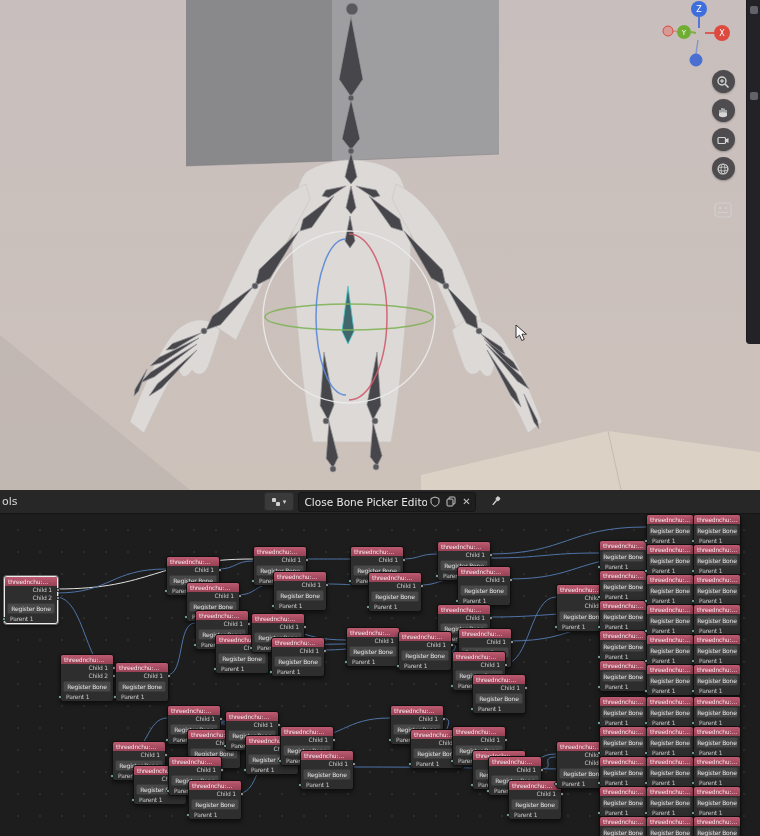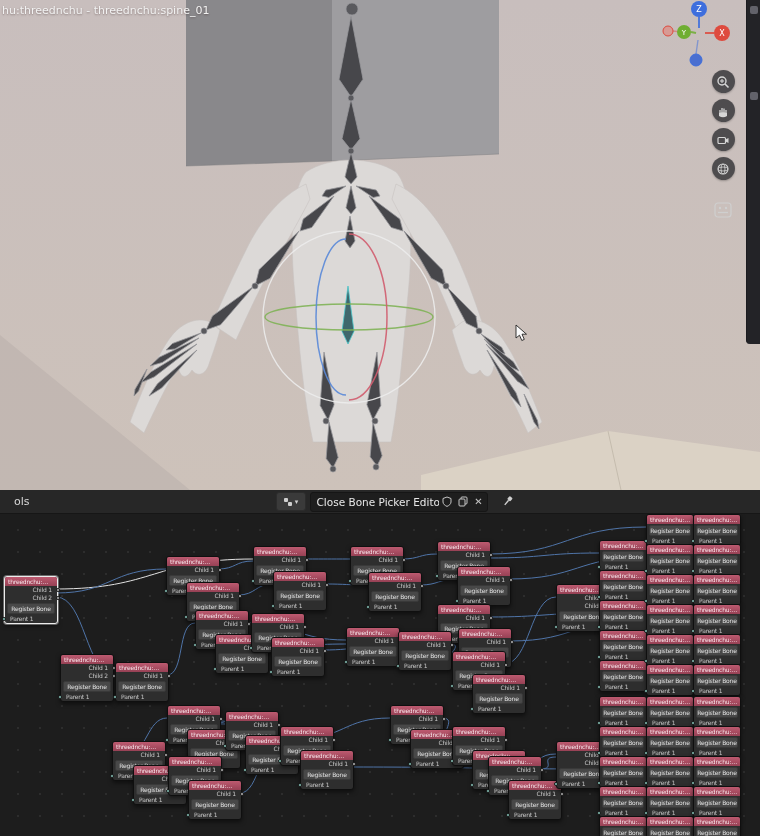--- a/index.html
+++ b/index.html
@@ -15,21 +15,21 @@
   #vp-grid-btn{position:absolute;left:712px;top:200px;width:22px;height:19px;display:flex;align-items:center;justify-content:center;}
   #right-strip{position:absolute;right:0;top:0;width:13px;height:344px;background:#232327;border-left:1px solid #1b1b1f;border-bottom-left-radius:4px;}
   .strip-icon{width:8px;height:8px;margin:6px auto 0;background:#62626a;border-radius:2px;}
   #mouse-cursor{position:absolute;left:515px;top:324px;z-index:6;}
 
   
   #node-editor{position:absolute;top:490px;left:0;width:760px;height:346px;background:#1d1d1d;overflow:hidden;}
   #graph{position:absolute;inset:0;background-image:radial-gradient(#2d2d2d 1px,transparent 1.3px);background-size:22px 22px;background-position:7px 7px;}
   #links-svg{position:absolute;top:0;left:0;}
   #ne-header{position:absolute;top:0;left:0;right:0;height:23px;background:#272727;border-bottom:1px solid #161616;display:flex;align-items:center;z-index:10;}
-  #ne-tab{margin-left:14px;font-size:11px;color:#d8d8d8;}
+  #ne-tab{margin-left:2px;font-size:11px;color:#d8d8d8;}
   #editor-type-btn{margin-left:246px;width:28px;height:17px;background:#3a3a3a;border:1px solid #2c2c2c;border-radius:3px;display:flex;align-items:center;justify-content:center;gap:2px;color:#cfcfcf;font-size:7px;}
   #tree-field{margin-left:4px;width:176px;height:18px;background:#1e1e1e;border:1px solid #161616;border-radius:3px;display:flex;align-items:center;}
   #tree-name{flex:1;font-size:10.5px;color:#e8e8e8;padding-left:6px;white-space:nowrap;overflow:hidden;}
   .field-icon{width:16px;display:flex;align-items:center;justify-content:center;color:#c6c6c6;}
   #close-tree{font-size:10px;color:#c6c6c6;}
   #pin-btn{margin-left:14px;display:flex;align-items:center;}
 
   
   .node{position:absolute;width:52px;background:#2e2e2e;border:1px solid #0f0f0f;border-radius:3px;box-shadow:0 2px 4px rgba(0,0,0,.5);z-index:2;}
   .node.sel{border-color:#ececec;box-shadow:0 0 0 1px rgba(255,255,255,.35),0 2px 4px rgba(0,0,0,.5);}
@@ -112,21 +112,20 @@
           <polygon points="348,344 354,331.24 348,286 342,331.24" fill="#3f676c" stroke="#4cc8cc" stroke-width="0.8"></polygon>
         </g>
       <g fill="none" id="gizmo-layer">
           <circle cx="349" cy="317" r="86" stroke="#ececec" stroke-width="1.3" opacity="0.9" fill="none"></circle>
           <ellipse cx="349" cy="317" rx="84" ry="13" stroke="#7fb356" stroke-width="1.4" opacity="0.9" fill="none"></ellipse>
           <path d="M349,234 A38,83 0 0 1 349,400" stroke="#d05c6e" stroke-width="1.5" opacity="0.9" fill="none"></path>
           <path d="M346,239 A30,78 0 0 0 346,395" stroke="#5988d8" stroke-width="1.5" opacity="0.9" fill="none"></path>
         </g>
     </svg>
 
-    <div id="vp-header">hu:threednchu - threednchu:spine_01</div>
 
     <svg id="axis-gizmo" width="90" height="72">
       <line x1="44" y1="17" x2="44" y2="28" stroke="#3e6edd" stroke-width="2" opacity="0.85"></line>
       <line x1="50" y1="33" x2="59" y2="33" stroke="#de4a3e" stroke-width="2" opacity="0.85"></line>
       <line x1="36" y1="32" x2="41" y2="33" stroke="#6fae32" stroke-width="2" opacity="0.85"></line>
       <line x1="18" y1="31" x2="26" y2="32" stroke="#de4a3e" stroke-width="1.4" opacity="0.45"></line>
       <line x1="43" y1="40" x2="41" y2="54" stroke="#3e6edd" stroke-width="1.4" opacity="0.5"></line>
       <g>
         <circle cx="44" cy="9" r="8" fill="#3e6edd"></circle>
         <text x="44" y="12" font-size="8" fill="#fff" text-anchor="middle" font-family="DejaVu Sans, sans-serif">Z</text>

